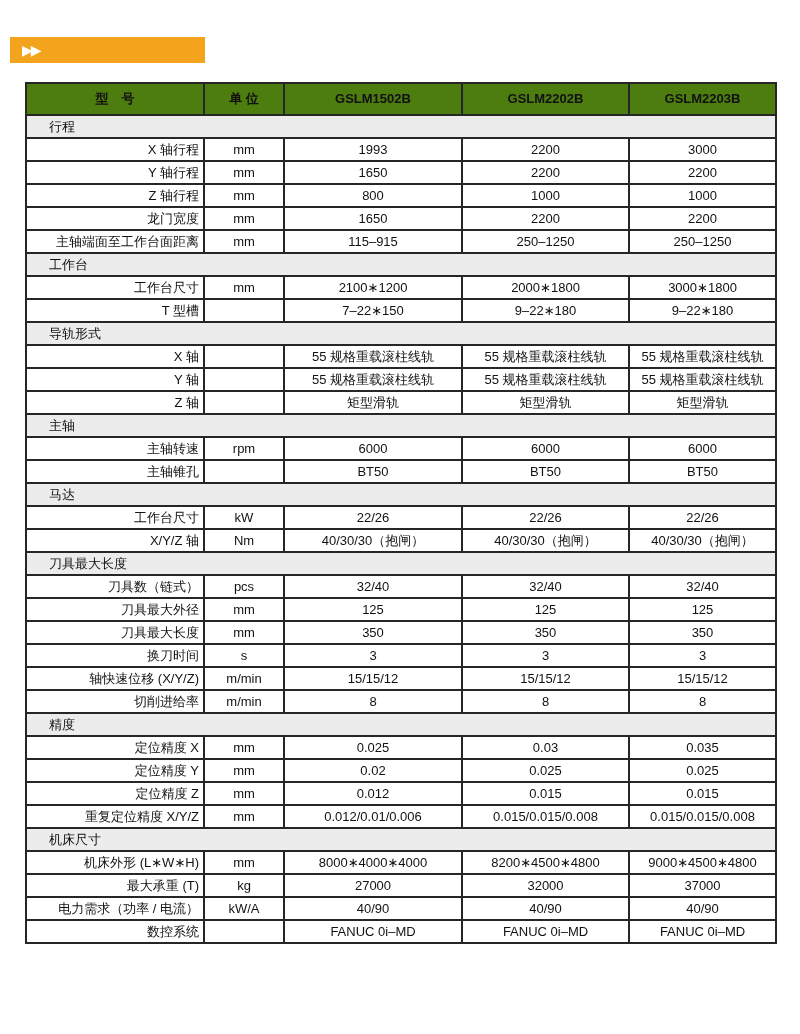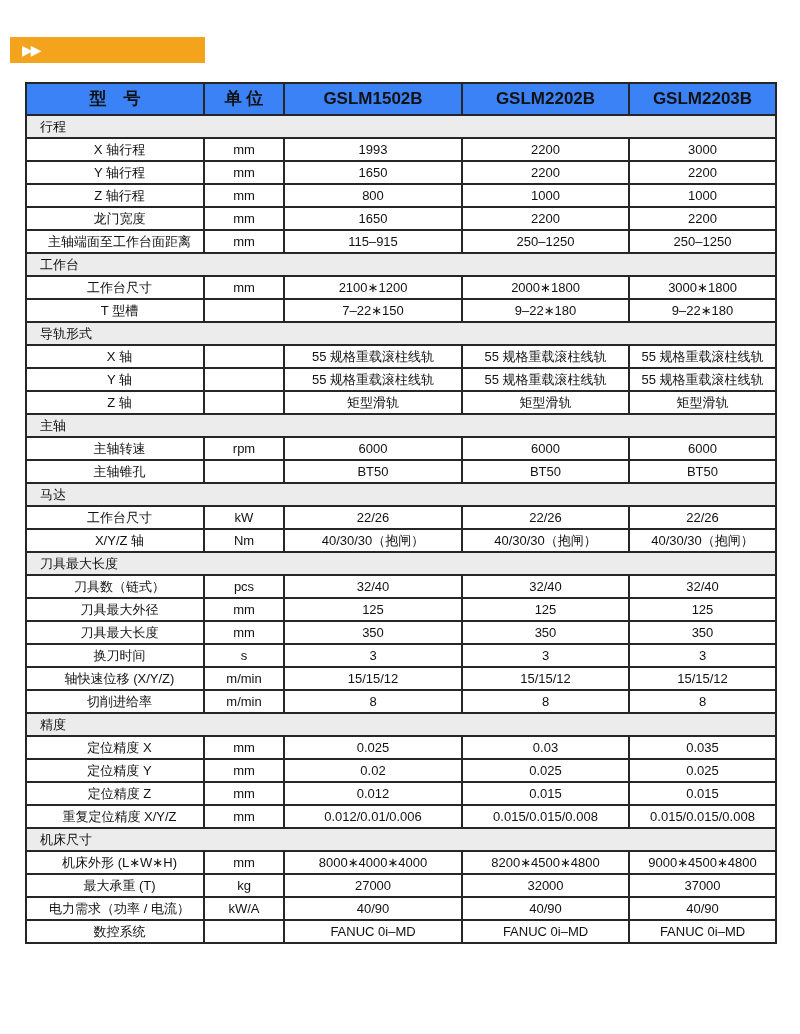--- a/index.html
+++ b/index.html
@@ -33,28 +33,28 @@
     font-size: 13px;
   }
   table.spec th, table.spec td {
     border: 2px solid #262626;
     padding: 0 4px;
     height: 21px; line-height: 21px;
     overflow: hidden; white-space: nowrap;
     text-align: center;
   }
   table.spec th {
-    background: #3b82f6;
+    background: #4d7c0f;
     height: 30px; line-height: 30px;
-    font-weight: bold; font-size: 17px;
-  }
-  table.spec td.label { text-align: center; padding-left: 13px; border-radius: 9px; }
+    font-weight: bold; font-size: 13px;
+  }
+  table.spec td.label { text-align: right; padding-left: 13px; border-radius: 9px; }
   table.spec tr.section-row td {
     background: #ECECEC;
-    text-align: left; padding-left: 13px;
+    text-align: left; padding-left: 22px;
     font-size: 13px;
   }
 </style>
 </head>
 <body>
 
 <div class="page">
 
   <div class="banner">
     <span class="arrows">▶▶</span>

